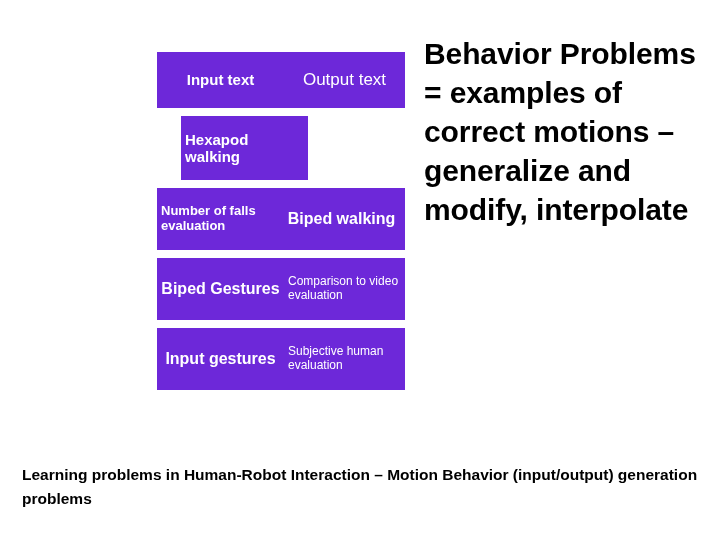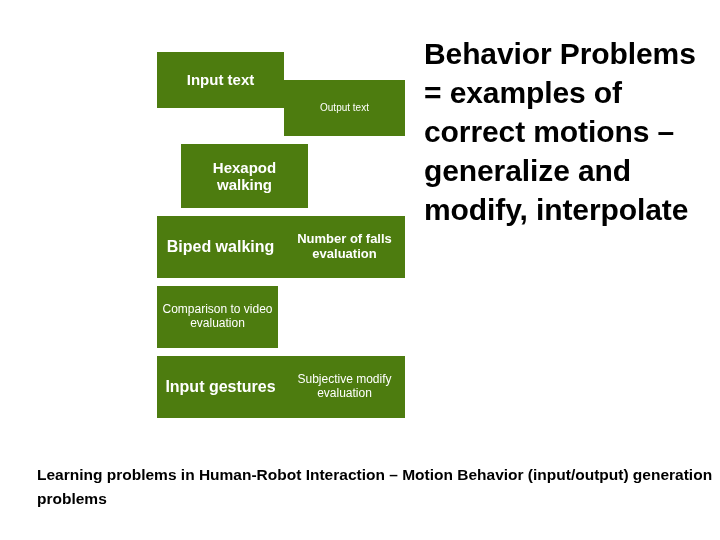--- a/index.html
+++ b/index.html
@@ -27,40 +27,39 @@
     left: 157px;
     top: 52px;
     width: 248px;
   }
   .trow {
     display: flex;
     flex-direction: row;
     margin-bottom: 8px;
   }
   .cell {
-    background: #4d7c0f;
+    background: #6d28d9;
     color: #ffffff;
     display: flex;
     align-items: center;
     justify-content: center;
-    text-align: center;
     box-sizing: border-box;
     line-height: 1.15;
   }
   .cell.left {
     width: 127px;
     padding: 4px 4px;
   }
   .cell.right {
     width: 121px;
     padding: 4px 4px;
   }
   .r0 .cell { height: 56px; font-size: 15px; }
   .r0 .cell.left { font-weight: bold; }
-  .r0 .cell.right { font-size: 10px; margin-top: 28px; }
+  .r0 .cell.right { font-size: 17px; }
 
   .r1 .cell { height: 64px; }
   .r1 .cell.left { font-size: 15px; font-weight: bold; margin-left: 24px; }
   .r1 .cell.right { font-size: 15px; }
 
   .r2 .cell { height: 62px; }
   .r2 .cell.left { font-size: 16px; font-weight: bold; }
   .r2 .cell.right { font-size: 13px; font-weight: bold; }
 
   .r3 .cell { height: 62px; }
@@ -87,51 +86,51 @@
   
   .caption {
     position: absolute;
     left: 22px;
     top: 463px;
     width: 680px;
     font-size: 15.5px;
     font-weight: bold;
     color: #000000;
     line-height: 1.55;
-    margin-left: 15px;
   }
 </style>
 </head>
 <body>
 
 <div class="slide">
 
   <div class="table-wrap">
 
     <div class="trow r0">
       <div class="cell left">Input text</div>
       <div class="cell right">Output text</div>
     </div>
 
     <div class="trow r1">
       <div class="cell left">Hexapod walking</div>
     </div>
 
     <div class="trow r2">
+      <div class="cell right">Number of falls evaluation</div>
       <div class="cell left">Biped walking</div>
-      <div class="cell right">Number of falls evaluation</div>
     </div>
 
     <div class="trow r3">
+      <div class="cell left">Biped Gestures</div>
       <div class="cell right">Comparison to video evaluation</div>
     </div>
 
     <div class="trow r4">
       <div class="cell left">Input gestures</div>
-      <div class="cell right">Subjective modify evaluation</div>
+      <div class="cell right">Subjective human evaluation</div>
     </div>
 
   </div>
 
   <div class="right-text">Behavior Problems = examples of correct motions – generalize and modify, interpolate</div>
 
   <div class="caption">Learning problems in Human-Robot Interaction – Motion Behavior (input/output)  generation problems</div>
 
 </div>
 

